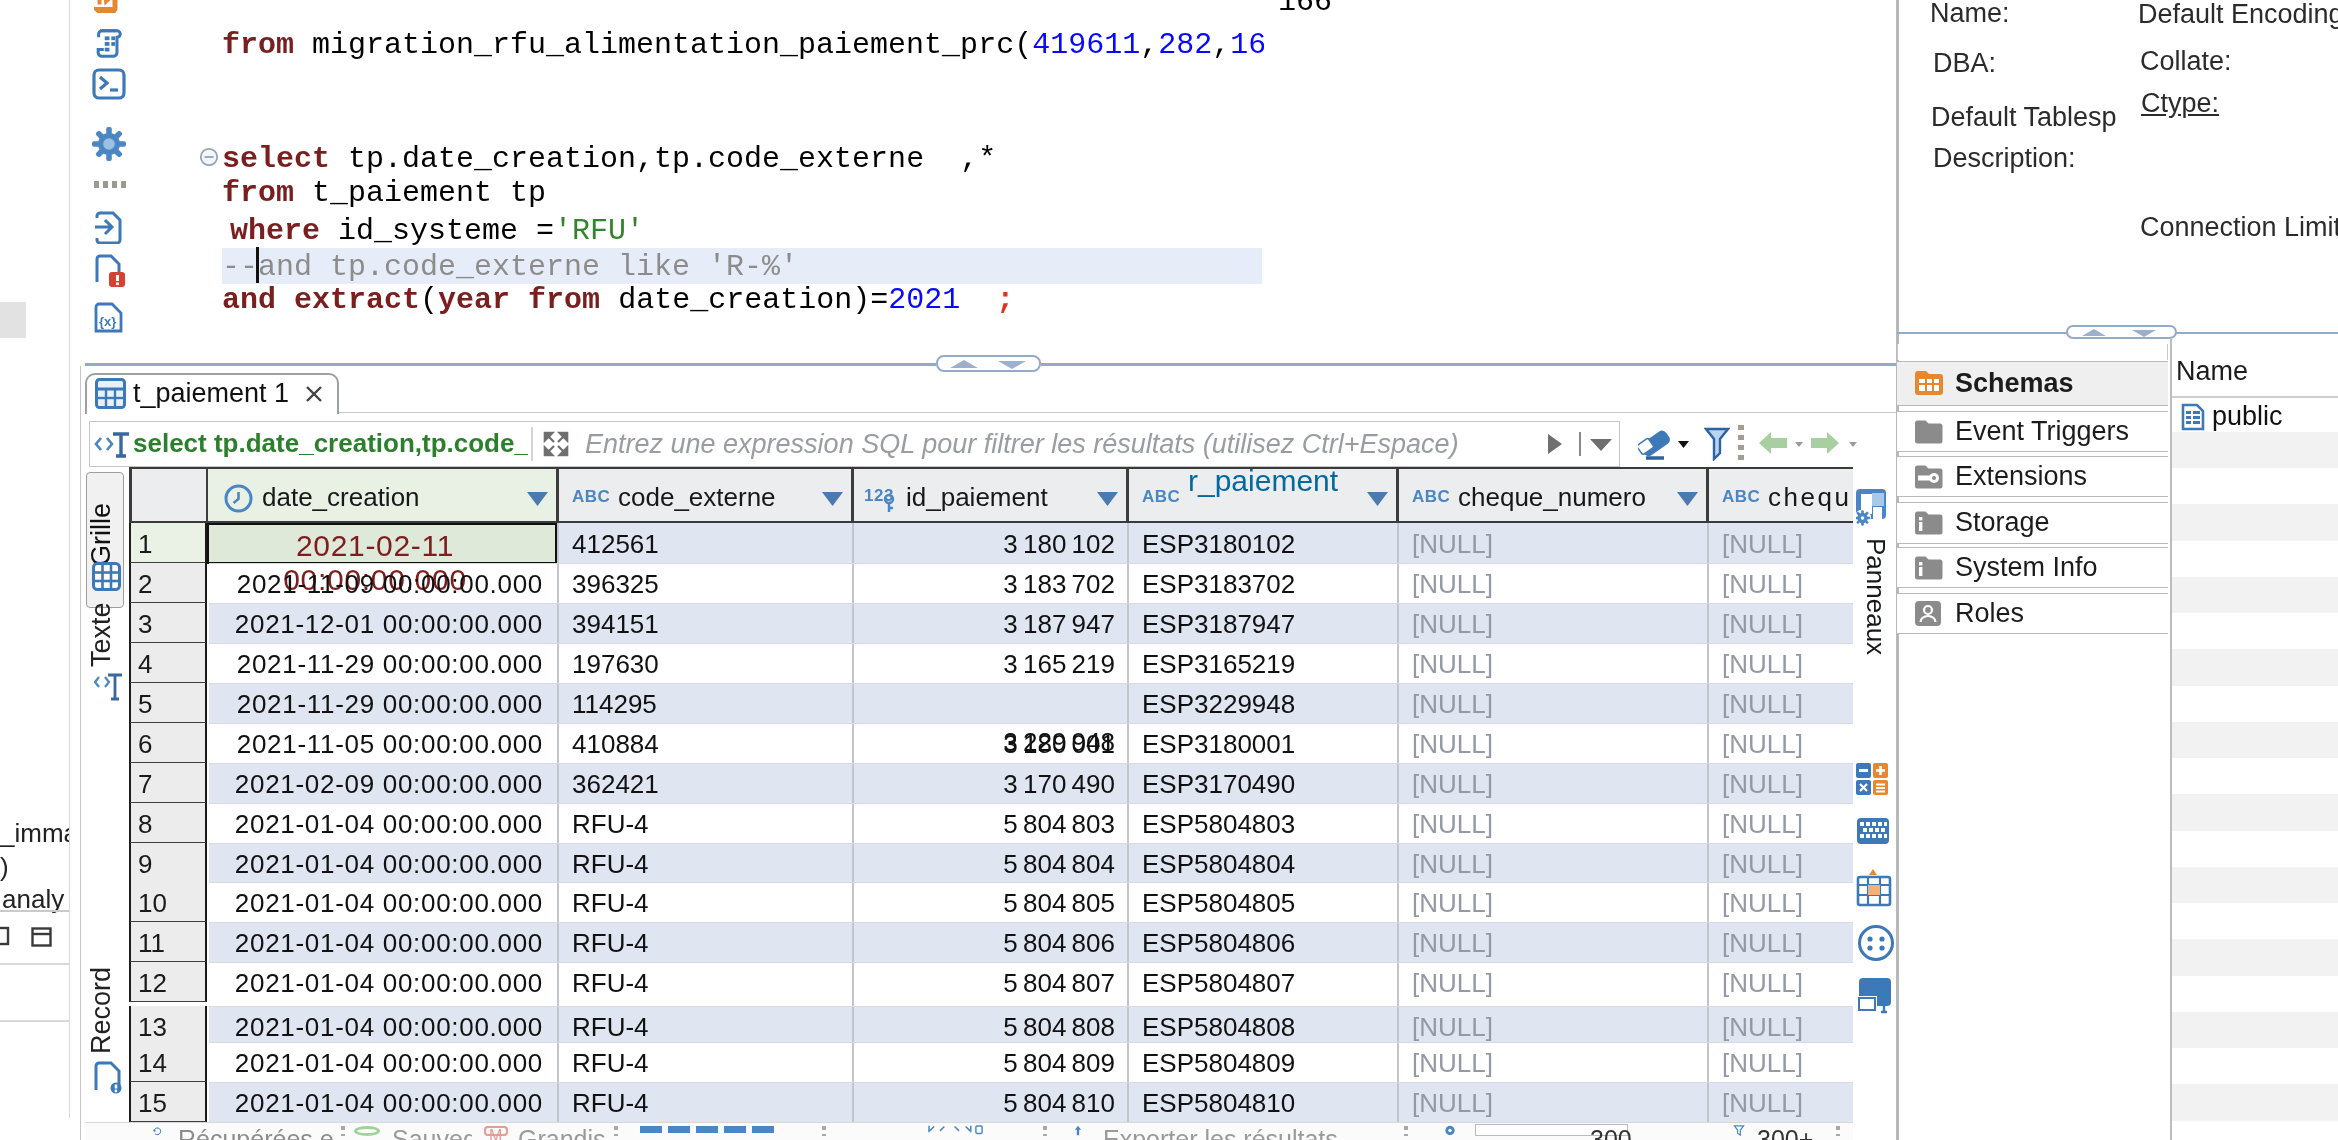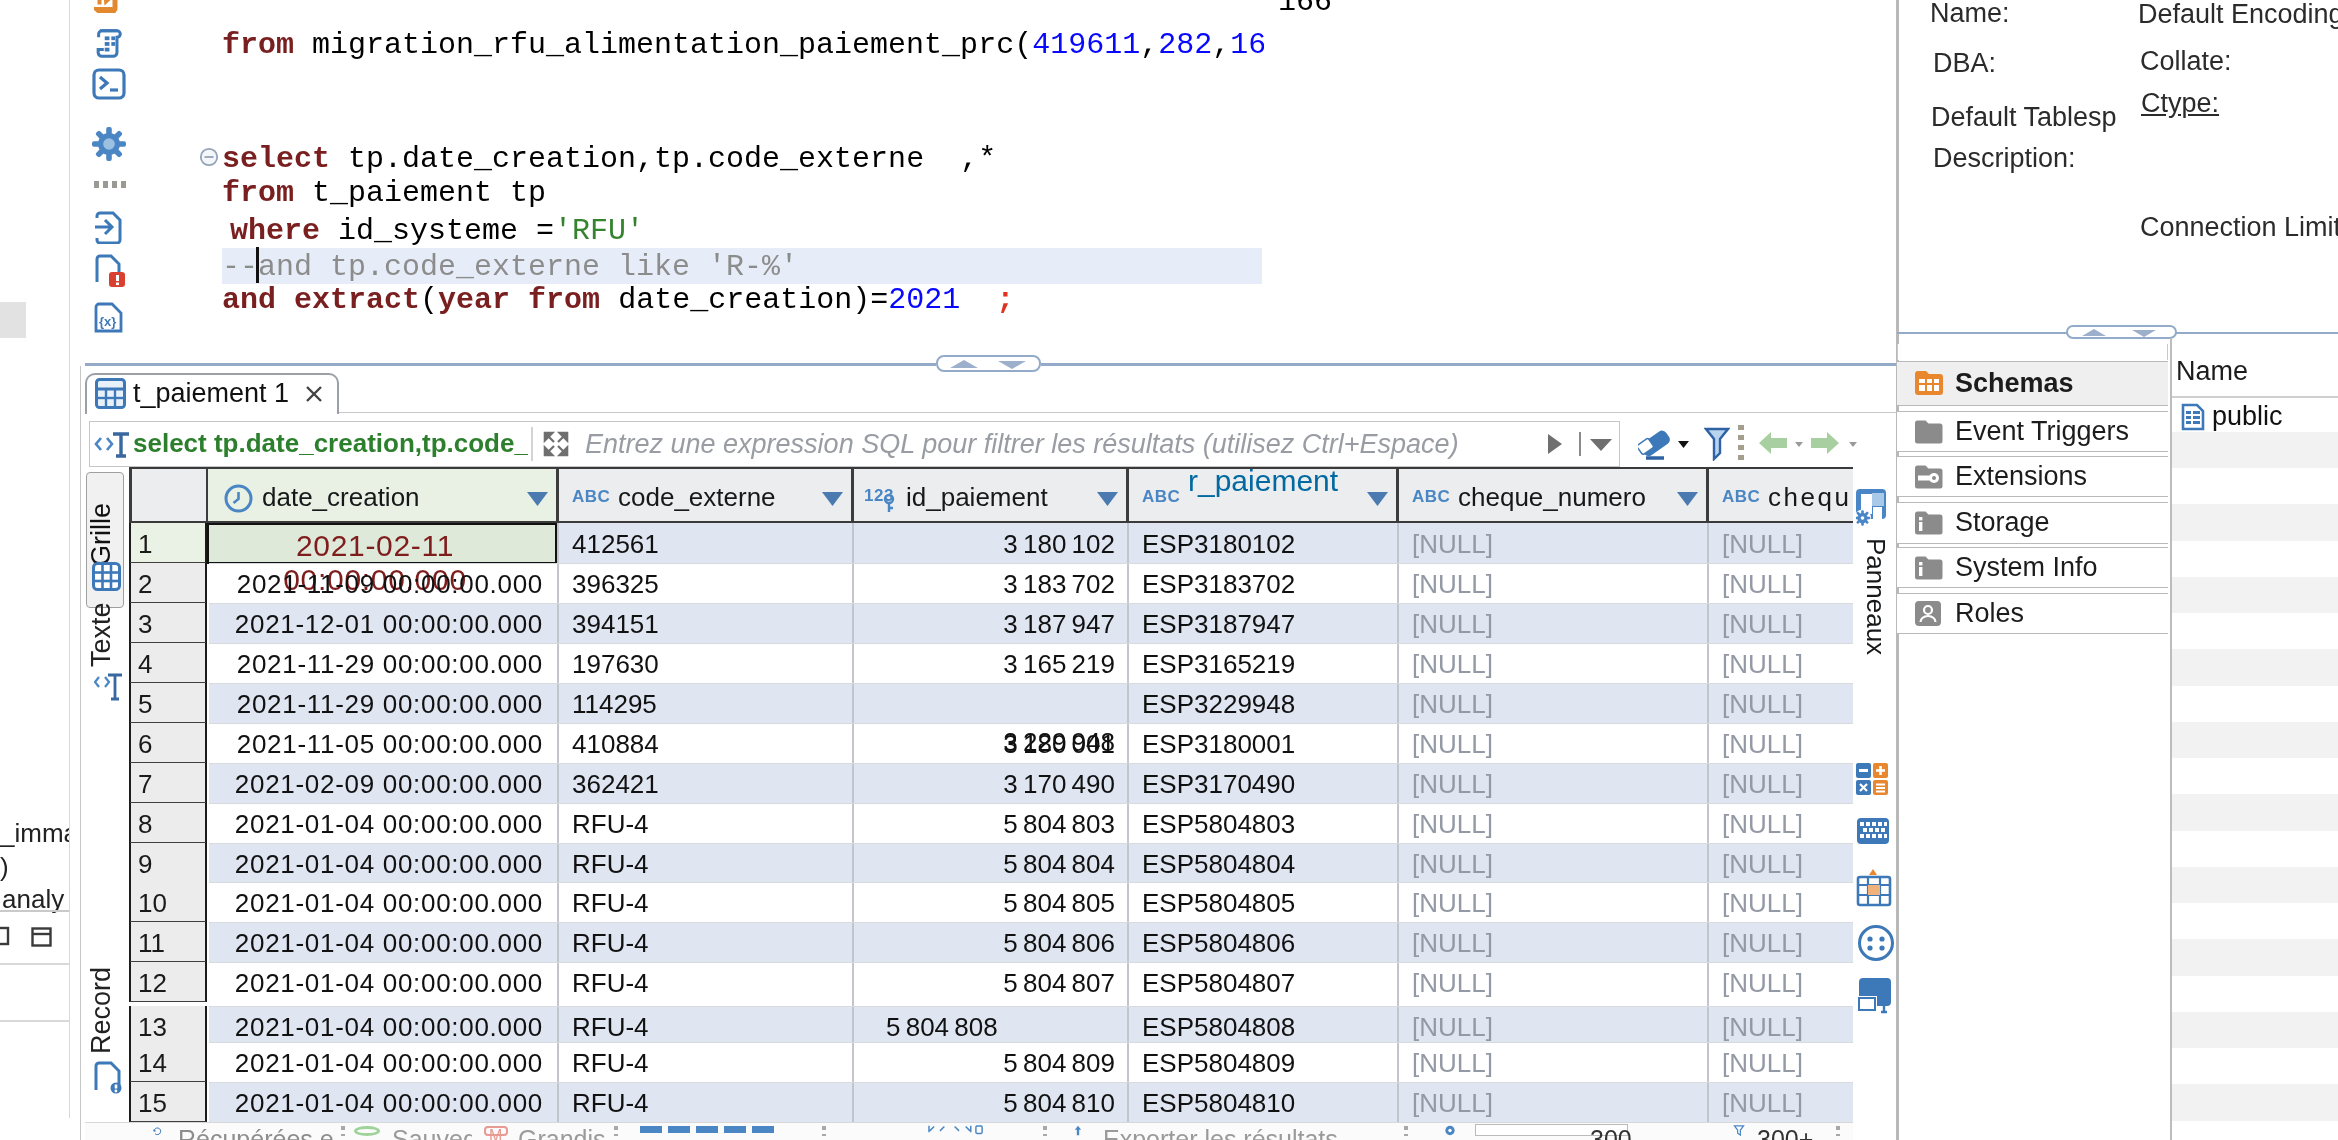--- a/index.html
+++ b/index.html
@@ -347,21 +347,21 @@
 <div class="abs" style="left:1412px; top:928.4px; font-size:26px; color:#939aa5;">[NULL]</div>
 <div class="abs" style="left:1722px; top:928.4px; font-size:26px; color:#939aa5;">[NULL]</div>
 <div class="abs" style="left:207px; top:968.3px; width:336px; text-align:right; font-size:26px; color:#111; letter-spacing:0.7px;">2021-01-04 00:00:00.000</div>
 <div class="abs" style="left:572px; top:968.3px; font-size:26px; color:#111;">RFU-4</div>
 <div class="abs" style="left:852px; top:968.3px; width:263px; text-align:right; font-size:26px; color:#111;">5 804 807</div>
 <div class="abs" style="left:1142px; top:968.3px; font-size:26px; color:#111;">ESP5804807</div>
 <div class="abs" style="left:1412px; top:968.3px; font-size:26px; color:#939aa5;">[NULL]</div>
 <div class="abs" style="left:1722px; top:968.3px; font-size:26px; color:#939aa5;">[NULL]</div>
 <div class="abs" style="left:207px; top:1012.2px; width:336px; text-align:right; font-size:26px; color:#111; letter-spacing:0.7px;">2021-01-04 00:00:00.000</div>
 <div class="abs" style="left:572px; top:1012.2px; font-size:26px; color:#111;">RFU-4</div>
-<div class="abs" style="left:852px; top:1012.2px; width:263px; font-size:26px; color:#111;padding-left:34px;">5 804 808</div>
+<div class="abs" style="left:852px; top:1012.2px; width:263px; text-align:right; font-size:26px; color:#111;padding-left:34px;">5 804 808</div>
 <div class="abs" style="left:1142px; top:1012.2px; font-size:26px; color:#111;">ESP5804808</div>
 <div class="abs" style="left:1412px; top:1012.2px; font-size:26px; color:#939aa5;">[NULL]</div>
 <div class="abs" style="left:1722px; top:1012.2px; font-size:26px; color:#939aa5;">[NULL]</div>
 <div class="abs" style="left:207px; top:1048.2px; width:336px; text-align:right; font-size:26px; color:#111; letter-spacing:0.7px;">2021-01-04 00:00:00.000</div>
 <div class="abs" style="left:572px; top:1048.2px; font-size:26px; color:#111;">RFU-4</div>
 <div class="abs" style="left:852px; top:1048.2px; width:263px; text-align:right; font-size:26px; color:#111;">5 804 809</div>
 <div class="abs" style="left:1142px; top:1048.2px; font-size:26px; color:#111;">ESP5804809</div>
 <div class="abs" style="left:1412px; top:1048.2px; font-size:26px; color:#939aa5;">[NULL]</div>
 <div class="abs" style="left:1722px; top:1048.2px; font-size:26px; color:#939aa5;">[NULL]</div>
 <div class="abs" style="left:207px; top:1088.1px; width:336px; text-align:right; font-size:26px; color:#111; letter-spacing:0.7px;">2021-01-04 00:00:00.000</div>

